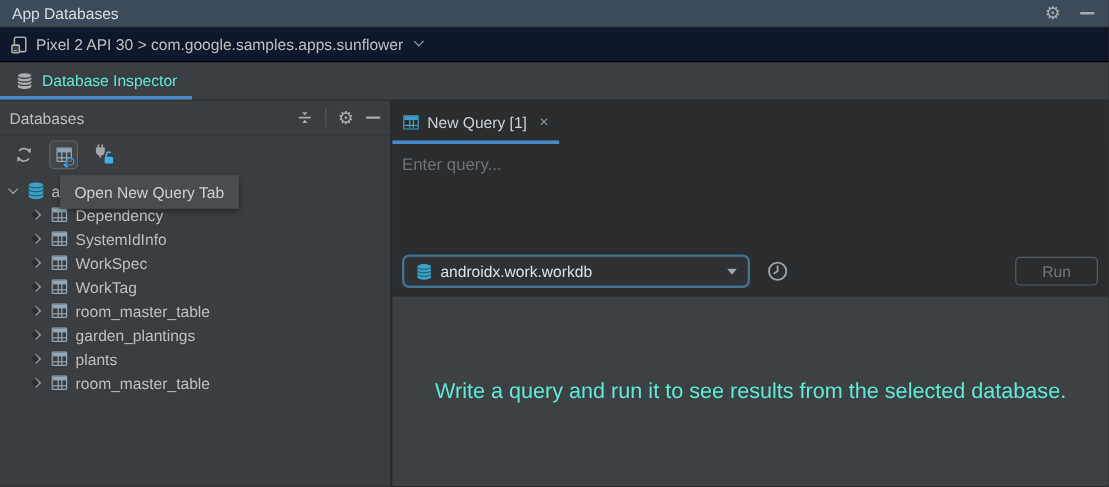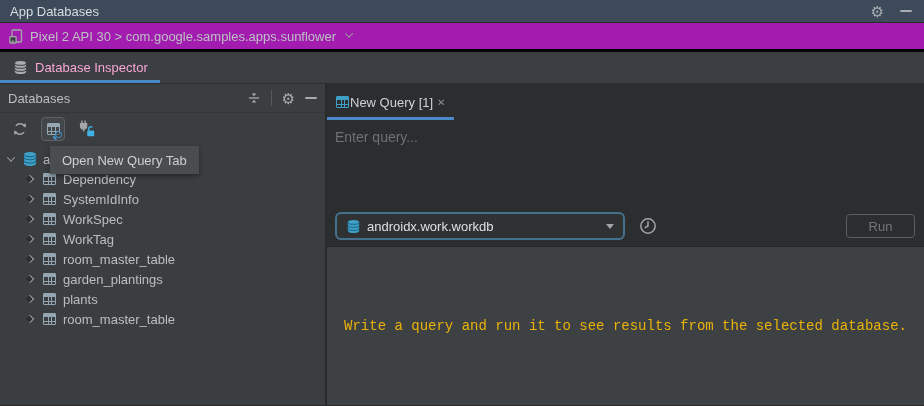--- a/index.html
+++ b/index.html
@@ -13,31 +13,31 @@
 
   
   .titlebar{height:23px;background:#3C4A59;border-bottom:1px solid #2B2B2B;
     display:flex;align-items:center;padding:0 10px;color:#D8DCE0;}
   .titlebar .spacer{flex:1;}
   .glyph-gear{font-size:15px;color:#A8ACB0;line-height:1;cursor:default;}
   .dash{display:inline-block;width:12px;height:2px;background:#A8ACB0;border-radius:1px;}
   .titlebar .dash{margin-left:16px;margin-right:2px;}
 
   
-  .processbar{height:29px;background:#a21caf;border-bottom:3px solid #000000;
+  .processbar{height:29px;background:#0f172a;border-bottom:1px solid #000000;
     display:flex;align-items:center;padding:0 9px;color:#BDC0C3;}
   .processbar .devicon{margin-right:6px;display:flex;}
   .chev{display:inline-block;width:6px;height:6px;border-right:1.5px solid #9DA0A2;border-bottom:1.5px solid #9DA0A2;}
   .chev.down{transform:rotate(45deg) translate(-1px,-1px);}
   .chev.right{transform:rotate(-45deg);}
   .processbar .chev{margin-left:10px;margin-top:-2px;}
 
   
   .insp-tabs{height:32px;background:#3B3E42;border-bottom:1px solid #2B2B2B;display:flex;}
-  .insp-tab{position:relative;display:flex;align-items:center;gap:7px;padding:0 12px 0 13px;color:#f9a8d4;}
+  .insp-tab{position:relative;display:flex;align-items:center;gap:7px;padding:0 12px 0 13px;color:#5eead4;}
   .insp-tab.active::after{content:'';position:absolute;left:0;right:0;bottom:0;height:3px;background:#4A88C7;}
 
   
   .main{display:flex;height:321px;}
   .left{width:327px;background:#3B3E40;border-right:2px solid #282A2C;display:flex;flex-direction:column;}
   .right{flex:1;background:#2B2D2E;display:flex;flex-direction:column;}
 
   
   .lp-header{height:29px;border-bottom:1px solid #323639;display:flex;align-items:center;padding:0 8px;gap:22px;}
   .lp-header .title{color:#BCBFC1;}
@@ -70,40 +70,40 @@
   .trow.tab-row{padding-left:27px;}
   .trow.tab-row .chev{margin-right:10px;flex:none;}
   .trow.tab-row .tbl{margin-right:7px;}
   .trow.selected{background:#17395A;color:#D9DEE3;}
 
   .tooltip{position:absolute;left:50px;top:2px;height:28px;display:flex;align-items:center;
     padding:0 12px;background:#4A4D4F;color:#CDD0D2;box-shadow:0 2px 5px rgba(0,0,0,.4);z-index:6;white-space:nowrap;}
 
   
   .q-tabstrip{height:36px;display:flex;background:#2B2D2E;}
-  .q-tab{position:relative;display:flex;align-items:center;gap:1px;padding:0 9px 0 9px;color:#CED2D5;}
+  .q-tab{position:relative;display:flex;align-items:center;gap:7px;padding:0 9px 0 9px;color:#CED2D5;}
   .q-tab.active::after{content:'';position:absolute;left:0;right:0;bottom:0;height:3px;background:#4A88C7;}
   .q-tab .close{color:#8A8E91;font-size:10px;margin-left:3px;cursor:pointer;}
 
   .editor{height:86px;padding:0;}
   .editor textarea{width:100%;height:100%;background:transparent;border:none;outline:none;resize:none;
     font-family:"Liberation Sans",sans-serif;font-size:14px;color:#D0D3D5;padding:9px 8px;}
   .editor textarea::placeholder{color:#6E7275;}
 
   .controls{height:40px;display:flex;align-items:center;padding:0 8px;}
   .dbselect{width:290px;height:28px;border:2px solid #45708E;border-radius:6px;background:#2F3133;
     display:flex;align-items:center;gap:6px;padding:0 9px;color:#DDE0E2;cursor:default;}
   .dbselect .dbsvg{display:flex;}
   .dbselect .arr{margin-left:auto;width:0;height:0;border-left:4.5px solid transparent;border-right:4.5px solid transparent;border-top:5.5px solid #A2A6A9;}
   .clock{margin-left:14px;display:flex;}
   .runbtn{margin-left:auto;margin-right:1px;width:69px;height:24px;border:1px solid #5A5E61;border-radius:4px;
     background:transparent;color:#73777A;font-family:"Liberation Sans",sans-serif;font-size:13px;}
 
   .results{flex:1;background:#3E4143;border-top:1px solid #252729;display:flex;align-items:center;justify-content:center;}
-  .results .msg{color:#eab308;font-size:14px;font-family:Liberation Mono, monospace;}
+  .results .msg{color:#5eead4;font-size:18px;}
 
   .bottom-edge{position:absolute;left:0;right:0;bottom:0;height:1px;background:#2B2B2B;}
 </style>
 </head>
 <body>
 
 <div class="app">
 
   <div class="titlebar">
     <span>App Databases</span>

